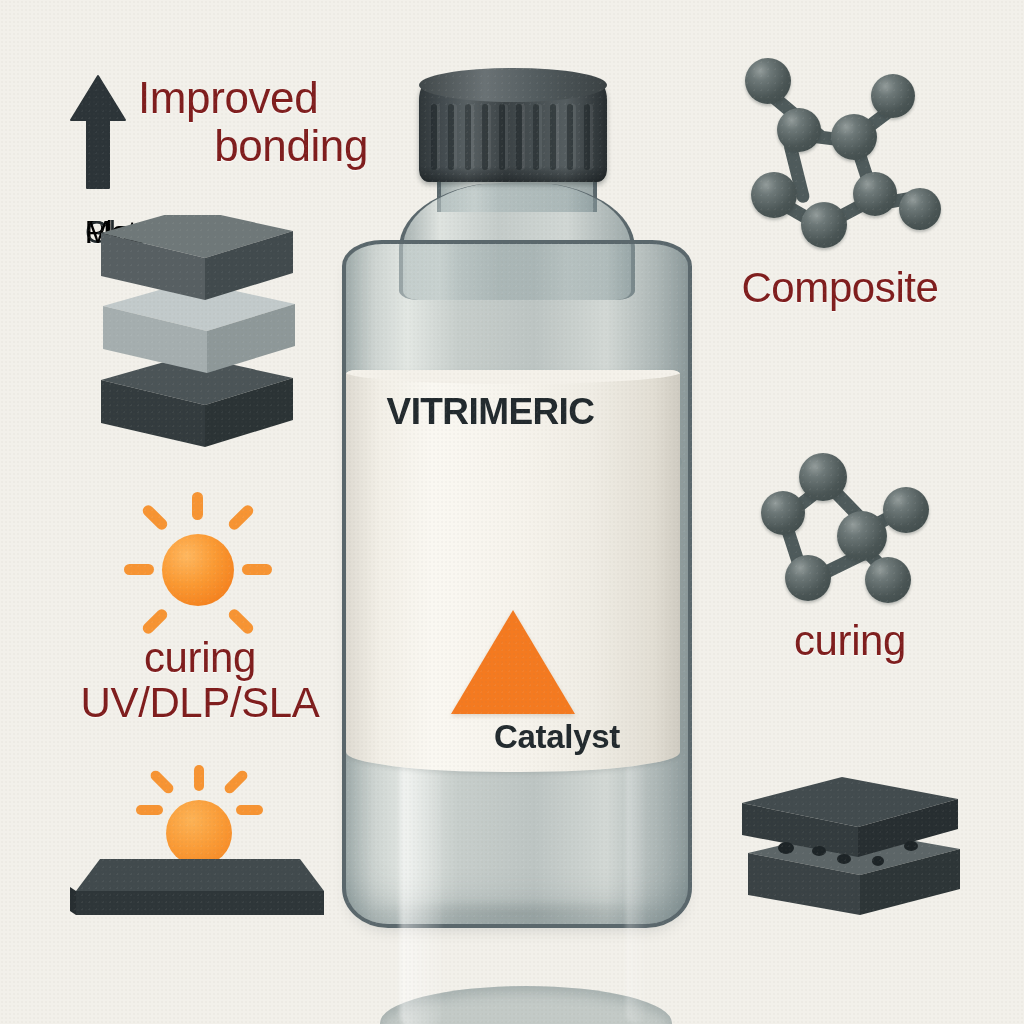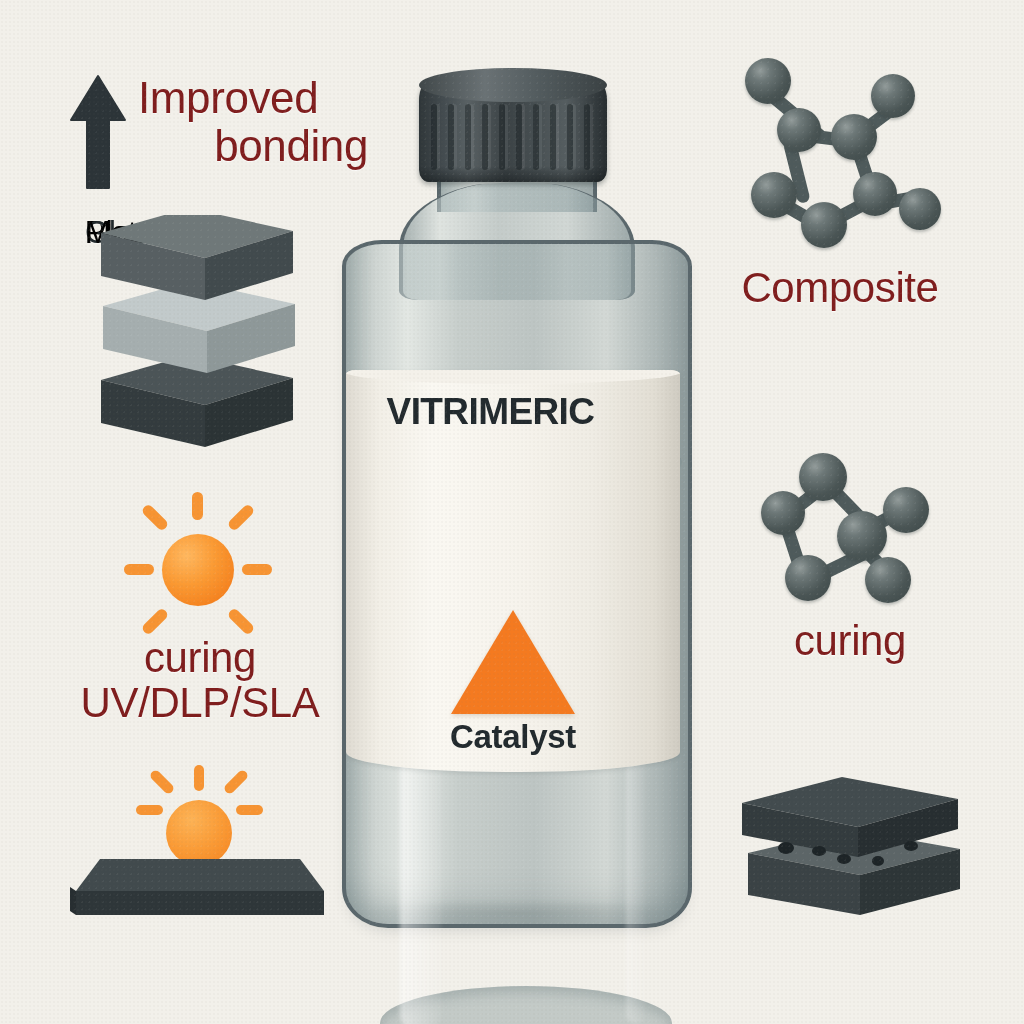--- a/index.html
+++ b/index.html
@@ -248,20 +248,21 @@
   #catalyst-text {
     position: absolute;
     left: 0;
     top: 348px;
     width: 334px;
     text-align: center;
     color: #222a2e;
     font-weight: 700;
     font-size: 33px;
     letter-spacing: -0.3px;
+    padding-left: 44px;
   }
 
   
   .sun-core {
     position: absolute;
     border-radius: 50%;
     background: radial-gradient(circle at 34% 30%, #ffb860 0%, #fb9a33 42%, #f5821f 78%, #ef7418 100%);
   }
   .ray {
     position: absolute;

